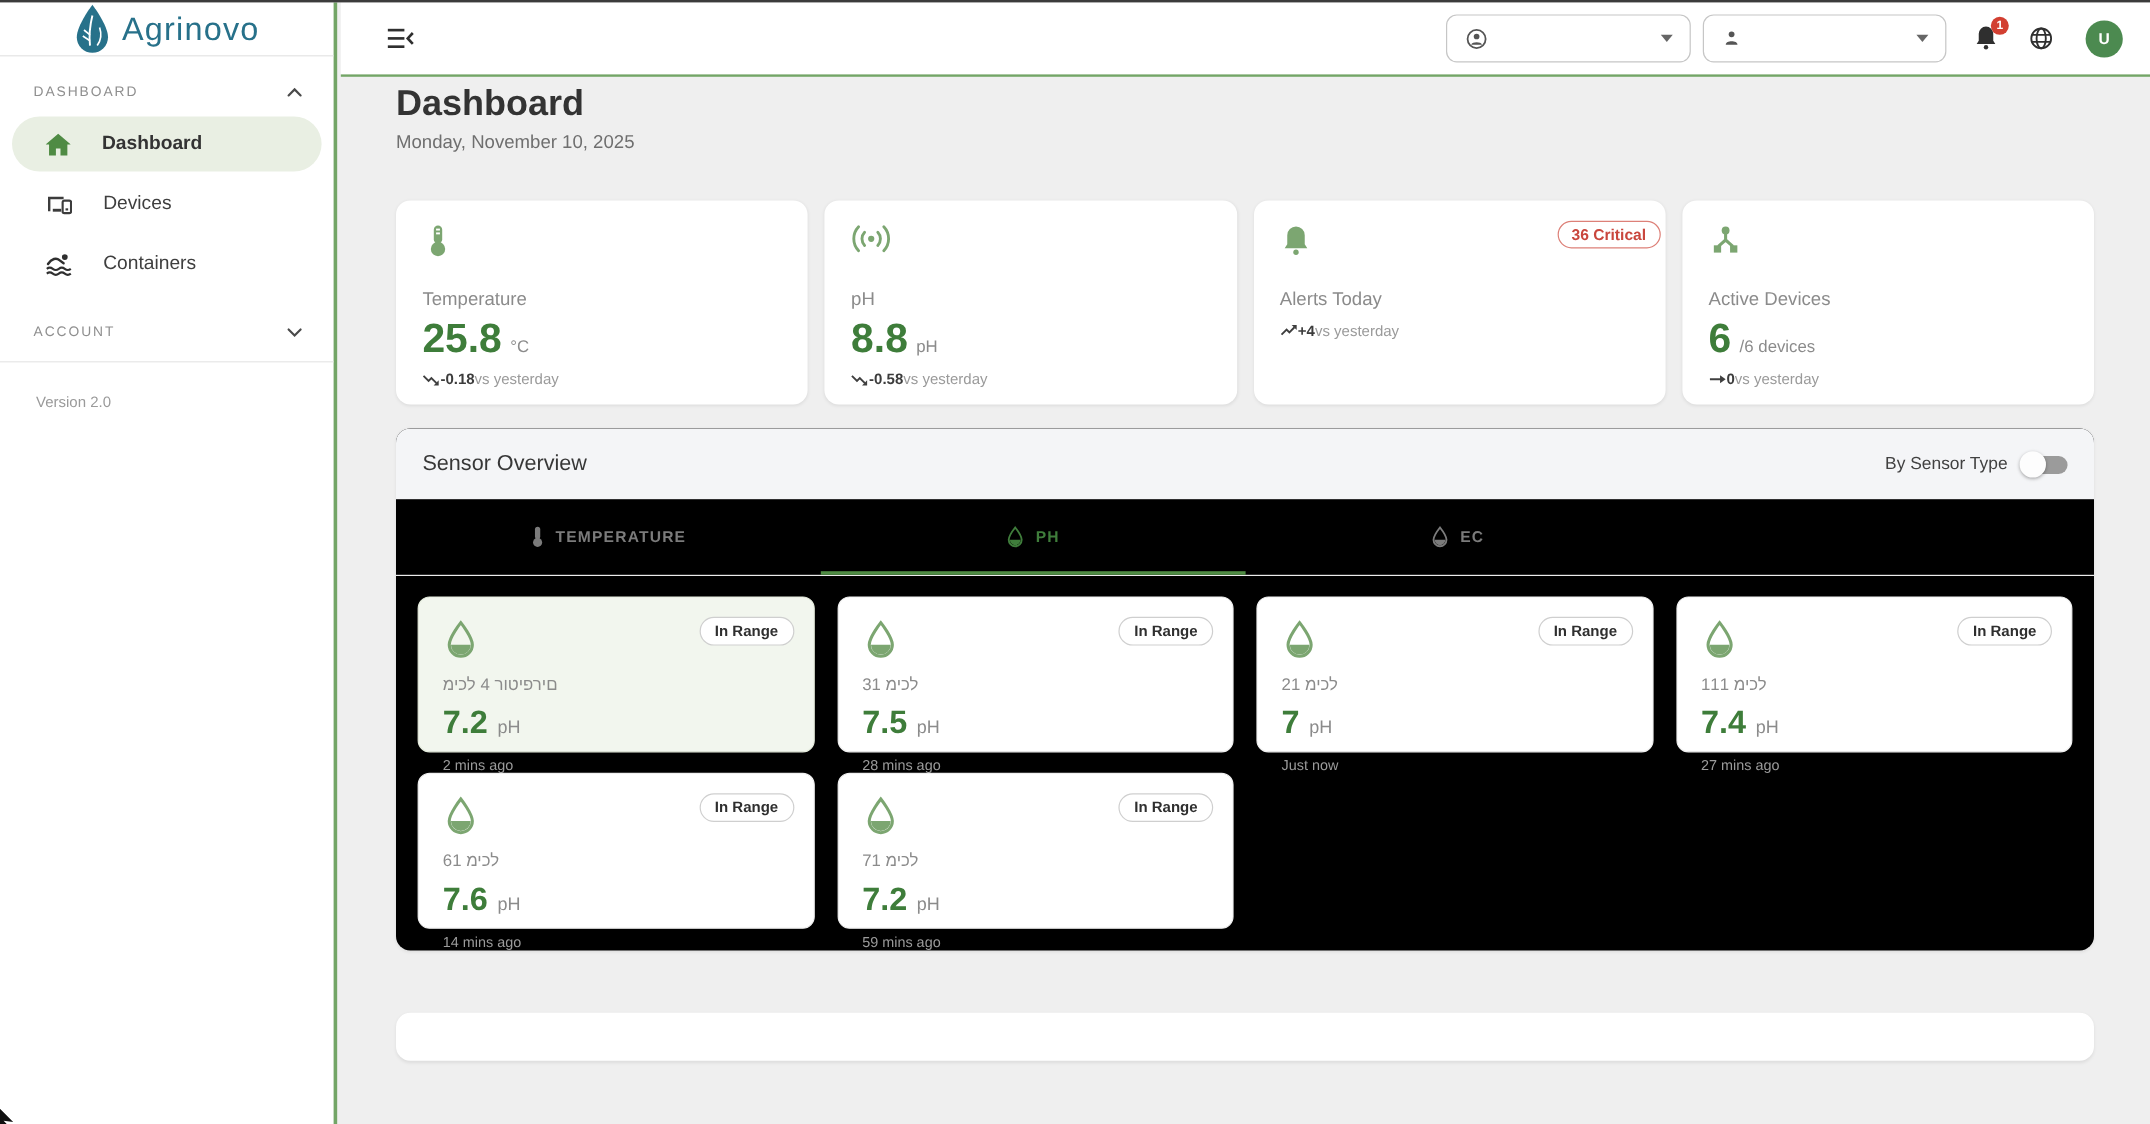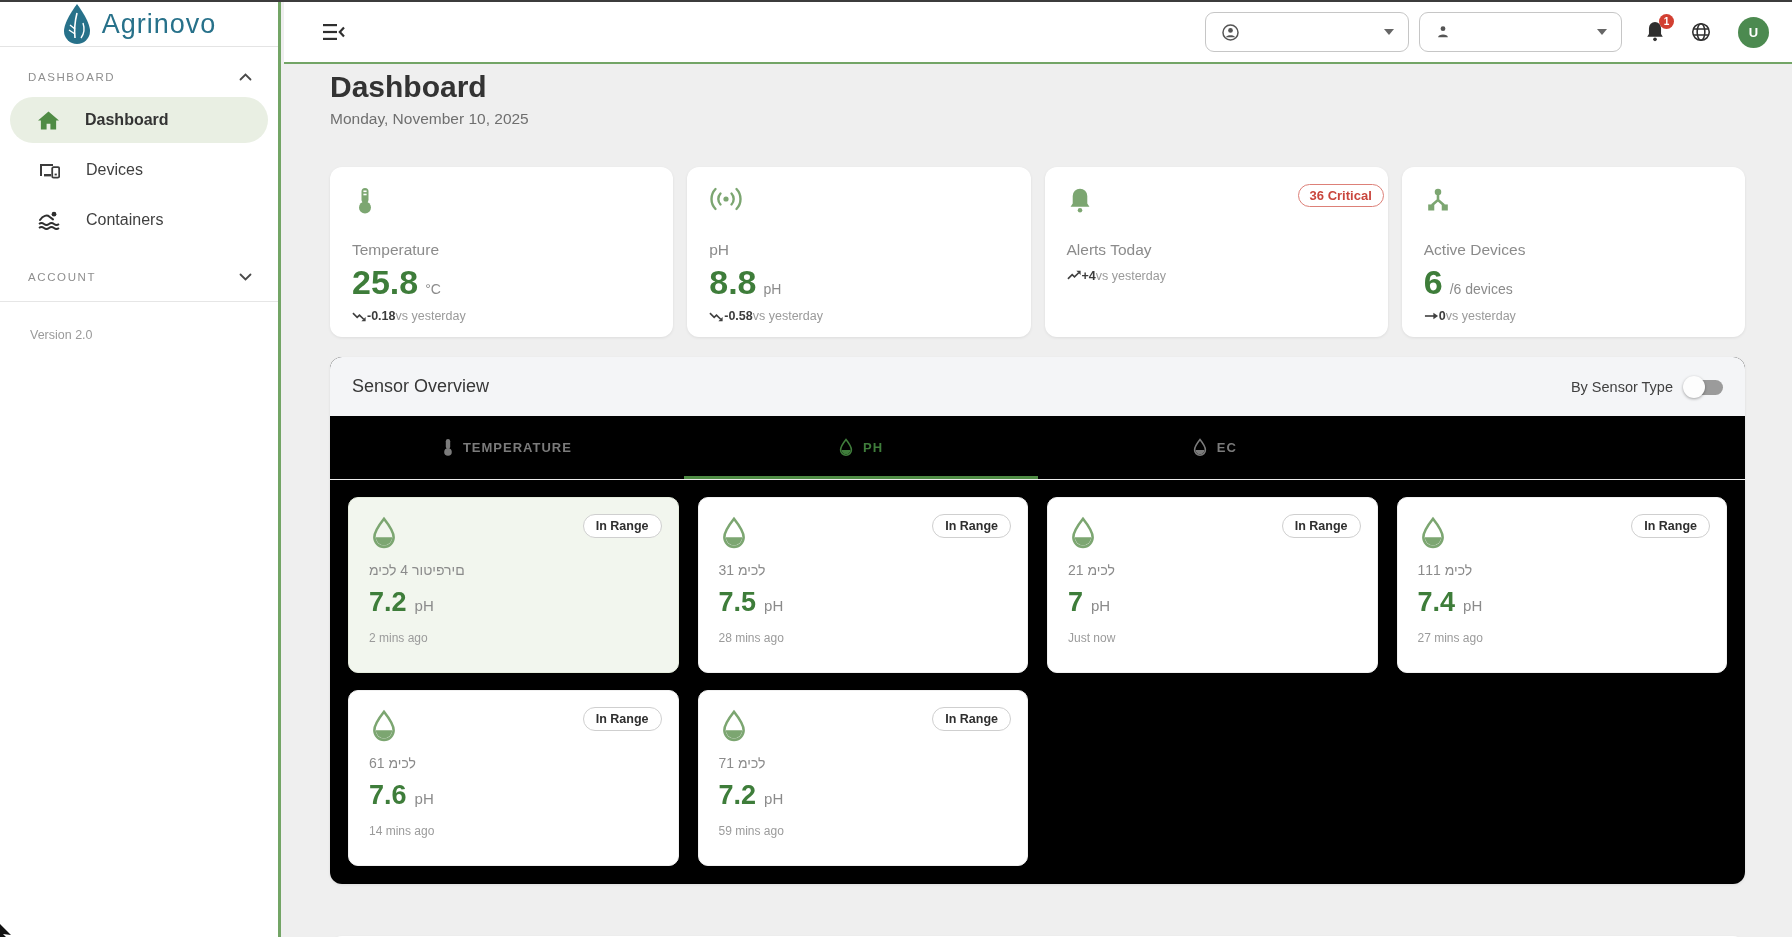--- a/index.html
+++ b/index.html
@@ -77,21 +77,21 @@
   .switch-track { position:absolute; left:2px; top:3px; width:36px; height:15px; border-radius:8px; background:#9b9b9b; }
   .switch-knob { position:absolute; left:-2px; top:-1px; width:22px; height:22px; border-radius:50%;
                  background:#fdfdfd; box-shadow:0 1px 3px rgba(0,0,0,0.35); }
   .tabs { display:grid; grid-template-columns:repeat(4,1fr); height:64px; border-bottom:1px solid #ebebeb; }
   .tab { display:flex; align-items:center; justify-content:center; gap:9px; font-size:13px; font-weight:700;
          letter-spacing:1px; color:#7b7b7b; position:relative; cursor:pointer; text-transform:uppercase; }
   .tab.active { color:#3f7d3b; }
   .tab.active::after { content:""; position:absolute; bottom:0; left:0; width:100%; height:3px; background:#4f8c44; }
   .sensor-grid { padding:17px 18px 18px 18px; display:grid; grid-template-columns:repeat(4,1fr);
                  column-gap:19px; row-gap:17px; }
-  .sensor-card { background:#fff; border:1px solid #f0f0f0; border-radius:10px; height:176px;
+  .sensor-card { background:#fff; border:1px solid #f0f0f0; border-radius:10px; height:130px;
                  padding:18px 20px; position:relative; box-shadow:0 1px 2px rgba(0,0,0,0.04); cursor:pointer; }
   .sensor-card.highlight { background:#f2f6ee; border-color:#e5ecdd; }
   .range-badge { position:absolute; top:16px; right:16px; border:1px solid #cfcfcf; border-radius:14px;
                  background:#fff; font-size:12.5px; font-weight:700; color:#2f2f2f; padding:4px 12px; }
   .sensor-name { margin-top:12px; font-size:14px; color:#8b8b8b; line-height:17px;
                  unicode-bidi:bidi-override; direction:ltr; }
   .sensor-value-row { margin-top:8px; display:flex; align-items:baseline; gap:8px; }
   .sensor-value { font-size:27px; line-height:30px; font-weight:700; color:#3e7d3a; }
   .sensor-unit { font-size:15px; color:#8b8b8b; }
   .sensor-time { margin-top:14px; font-size:12px; color:#9b9b9b; }

